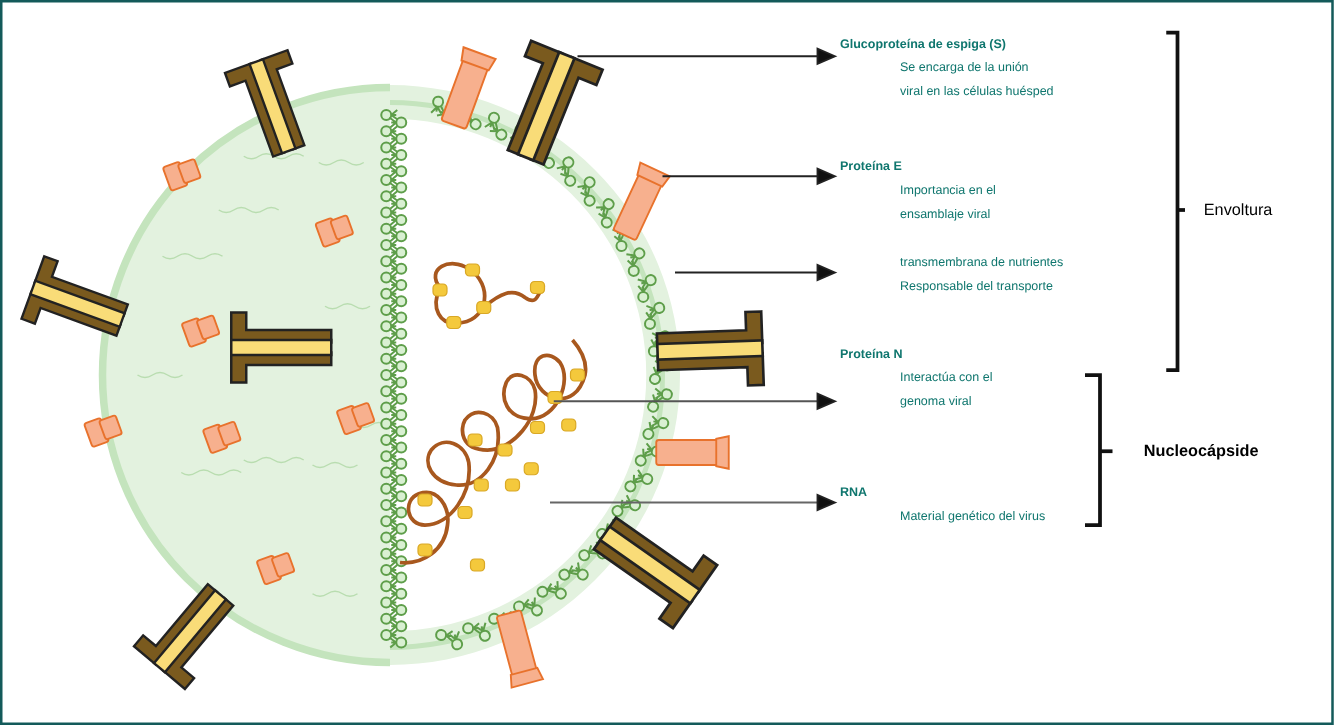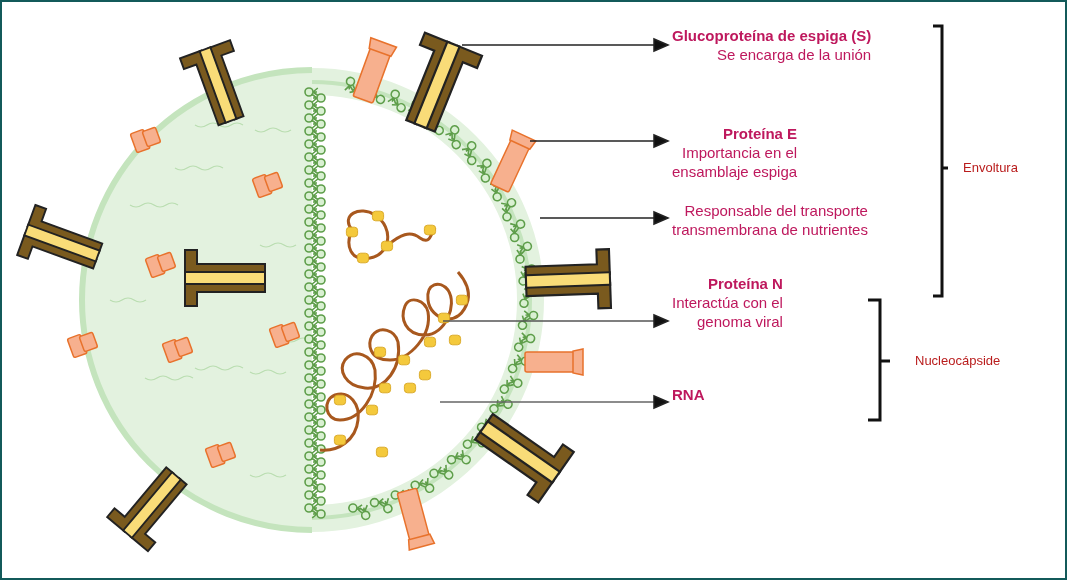--- a/index.html
+++ b/index.html
@@ -1,22 +1,22 @@
 <!DOCTYPE html>
 <html><head>
 <meta charset="utf-8">
 <style>
   html, body { margin: 0; padding: 0; background: #ffffff; }
   body { width: 1067px; height: 580px; overflow: hidden; position: relative; font-family: "Liberation Sans", sans-serif; }
   .frame { position: absolute; left: 0; top: 0; width: 1063px; height: 576px; border: 2px solid #135a5a; background: #fff; }
   svg#virus { position: absolute; left: 0; top: 0; }
-  .label { position: absolute; font-size: 15px; line-height: 19px; color: #be185d; white-space: nowrap; text-align: right; }
+  .label { position: absolute; font-size: 10px; line-height: 19px; color: #0f766e; white-space: nowrap; }
   .label .title { font-weight: bold; display: block; }
-  .label .desc { display: block; }
-  .group-label { position: absolute; font-size: 13px; color: #b91c1c; white-space: nowrap; }
+  .label .desc { display: block; margin-left: 48px; }
+  .group-label { position: absolute; font-size: 13px; color: #000000; white-space: nowrap; }
 </style>
 </head>
 <body>
 
 <div class="frame"></div>
 
 <svg id="virus" width="1067" height="580" viewBox="0 0 1067 580">
   <defs>
     <clipPath id="leftHalf">
         <rect x="0" y="0" width="312" height="580"></rect>
@@ -270,37 +270,39 @@
     <path d="M933,26 L942,26 L942,296 L933,296"></path>
     <line x1="942" y1="168" x2="948" y2="168"></line>
     <path d="M868,300 L880,300 L880,420 L868,420"></path>
     <line x1="880" y1="361" x2="890" y2="361"></line>
   </g>
 </svg>
 
 <div class="label" style="left:672px;top:26px;">
   <span class="title">Glucoproteína de espiga (S)</span>
   <span class="desc">Se encarga de la unión</span>
+  <span class="desc">viral en las células huésped</span>
 </div>
 
 <div class="label" style="left:672px;top:124px;">
   <span class="title">Proteína E</span>
   <span class="desc">Importancia en el</span>
-  <span class="desc">ensamblaje espiga</span>
+  <span class="desc">ensamblaje viral</span>
 </div>
 
 <div class="label" style="left:672px;top:201px;">
+  <span class="desc">transmembrana de nutrientes</span>
   <span class="desc">Responsable del transporte</span>
-  <span class="desc">transmembrana de nutrientes</span>
 </div>
 
 <div class="label" style="left:672px;top:274px;">
   <span class="title">Proteína  N</span>
   <span class="desc">Interactúa con el</span>
   <span class="desc">genoma viral</span>
 </div>
 
 <div class="label" style="left:672px;top:385px;">
   <span class="title">RNA</span>
+  <span class="desc">Material genético del virus</span>
 </div>
 
 <div class="group-label" style="left:963px;top:160px;">Envoltura</div>
-<div class="group-label" style="left:915px;top:353px;">Nucleocápside</div>
+<div class="group-label" style="left:915px;top:353px;font-weight:bold;">Nucleocápside</div>
 
 </body></html>

